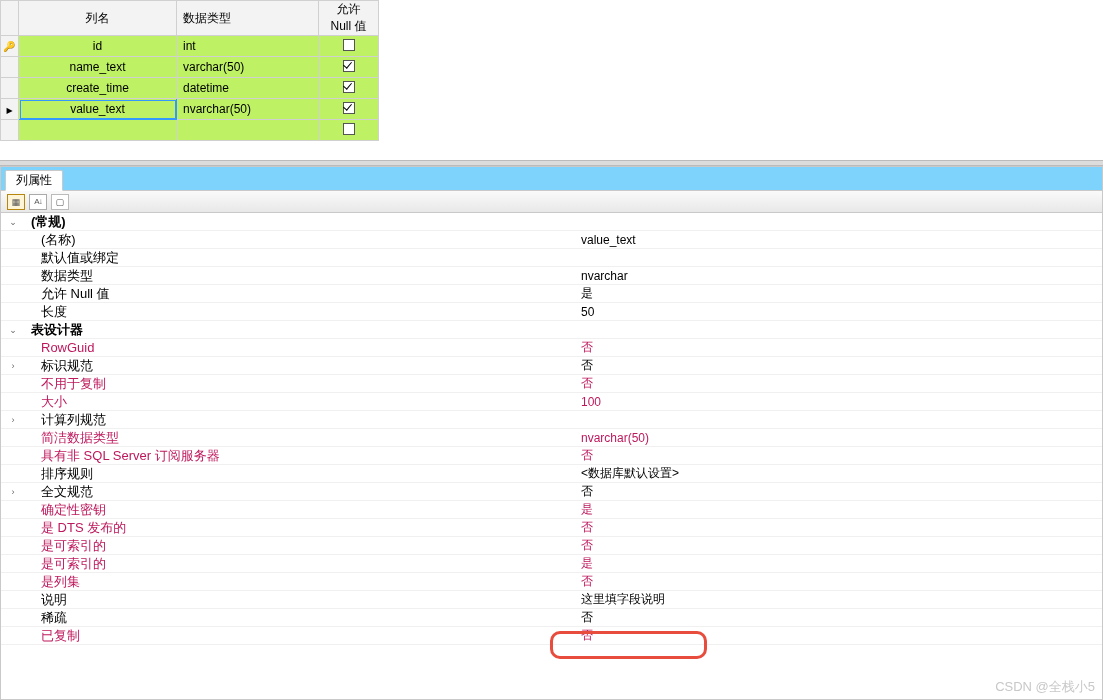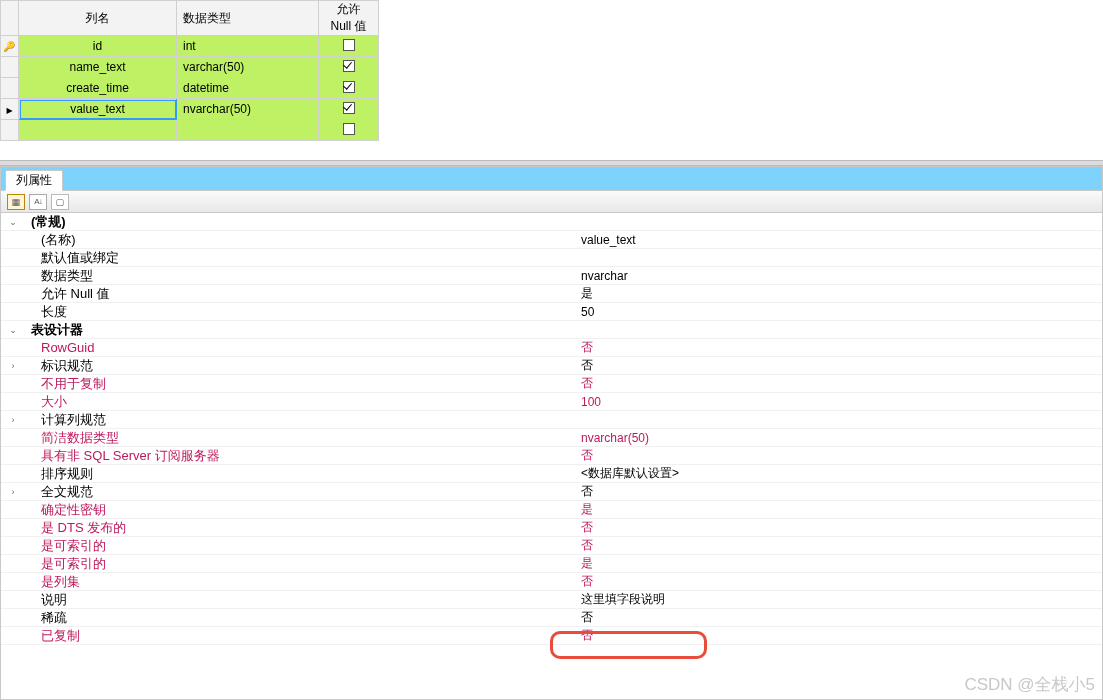--- a/index.html
+++ b/index.html
@@ -39,21 +39,21 @@
   .prow { display:flex; height:18px; align-items:center; border-bottom:1px solid #f0f0f0; }
   .pind { width:24px; flex:0 0 24px; display:flex; align-items:center; justify-content:center; color:#666; font-size:9px; }
   .pkey { flex:0 0 554px; padding-left:6px; font-size:13px; white-space:nowrap; }
   .pval { flex:1 1 auto; padding-left:2px; font-size:12px; white-space:nowrap; }
   .prow.cat .pkey { font-weight:bold; color:#000; }
   .prow.disabled .pkey, .prow.disabled .pval { color:#be185d; }
   .pkey.indent1 { padding-left:16px; }
   .expander { cursor:default; }
 
   .callout { position:absolute; border:3px solid #e74c3c; border-radius:10px; pointer-events:none; }
-  .watermark { position:absolute; right:8px; bottom:4px; color:#c8c8c8; font-size:17px; pointer-events:none; }
+  .watermark { position:absolute; right:8px; bottom:4px; color:#c8c8c8; font-size:13px; pointer-events:none; }
 </style>
 </head>
 <body>
 
 <table class="grid">
   <thead>
     <tr>
       <th class="rowhdr"></th>
       <th class="col-name">列名</th>
       <th class="col-type">数据类型</th>

